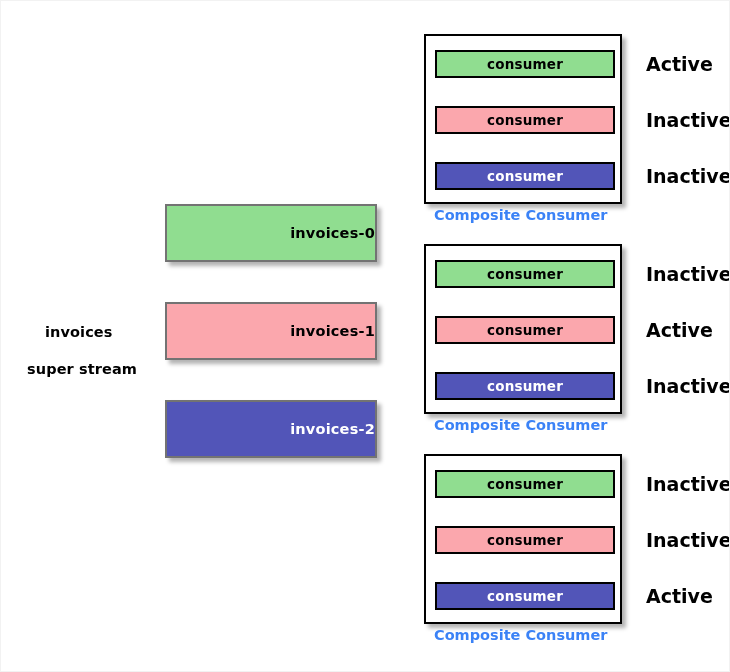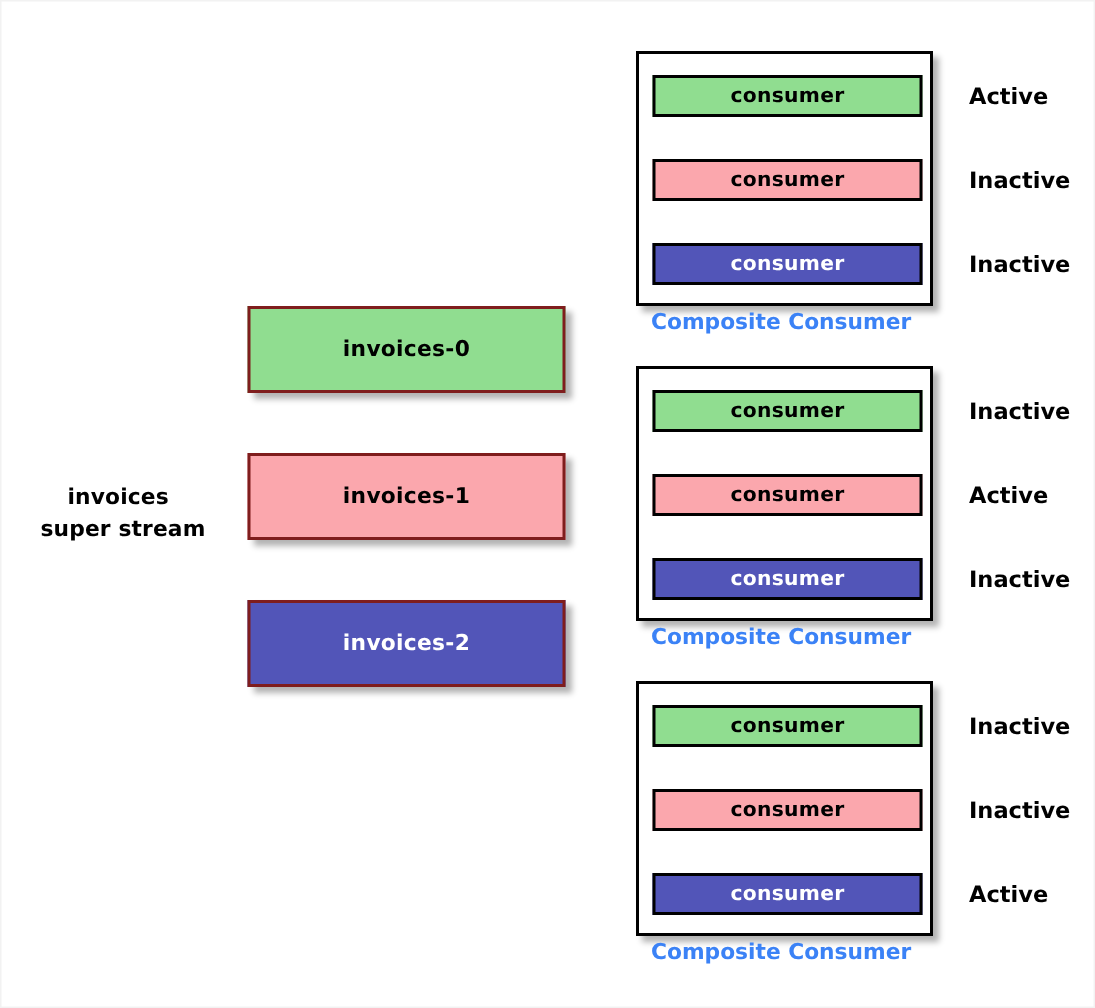--- a/index.html
+++ b/index.html
@@ -21,33 +21,33 @@
   
   .side-label {
     position: absolute;
     font-size: 14.5px;
     font-weight: bold;
     color: #000000;
     white-space: nowrap;
     letter-spacing: 0.1px;
   }
   #label-invoices { left: 44px;  top: 291px; margin-top: 32px; }
-  #label-superstream { left: 26px; top: 344px; text-align: center; }
+  #label-superstream { left: 26px; top: 360px; text-align: center; }
 
   
   .stream-box {
     position: absolute;
     left: 164px;
     width: 212px;
     height: 58px;
-    border: 2px solid #7f1d1d;
+    border: 2px solid #737373;
     box-sizing: border-box;
     display: flex;
     align-items: center;
-    justify-content: center;
+    justify-content: flex-end;
     box-shadow: 4px 4px 4px rgba(0,0,0,0.30);
   }
   .stream-box .stream-text {
     font-size: 14.5px;
     font-weight: bold;
     letter-spacing: 0.2px;
   }
   #stream-0 { top: 203px; background: #90DD90; }
   #stream-1 { top: 301px; background: #FBA7AD; }
   #stream-2 { top: 399px; background: #5255B8; }
@@ -100,21 +100,21 @@
   .consumer-box.green .consumer-text,
   .consumer-box.pink  .consumer-text { color: #000000; }
   .consumer-box.blue  .consumer-text { color: #ffffff; }
 
   .status-label {
     position: absolute;
     left: 211px;
     top: 0;
     height: 28px;
     line-height: 28px;
-    font-size: 15px;
+    font-size: 19px;
     font-weight: bold;
     color: #000000;
     white-space: nowrap;
   }
 
   .composite-caption {
     position: absolute;
     left: 10px;
     top: 173px;
     font-size: 14.5px;

